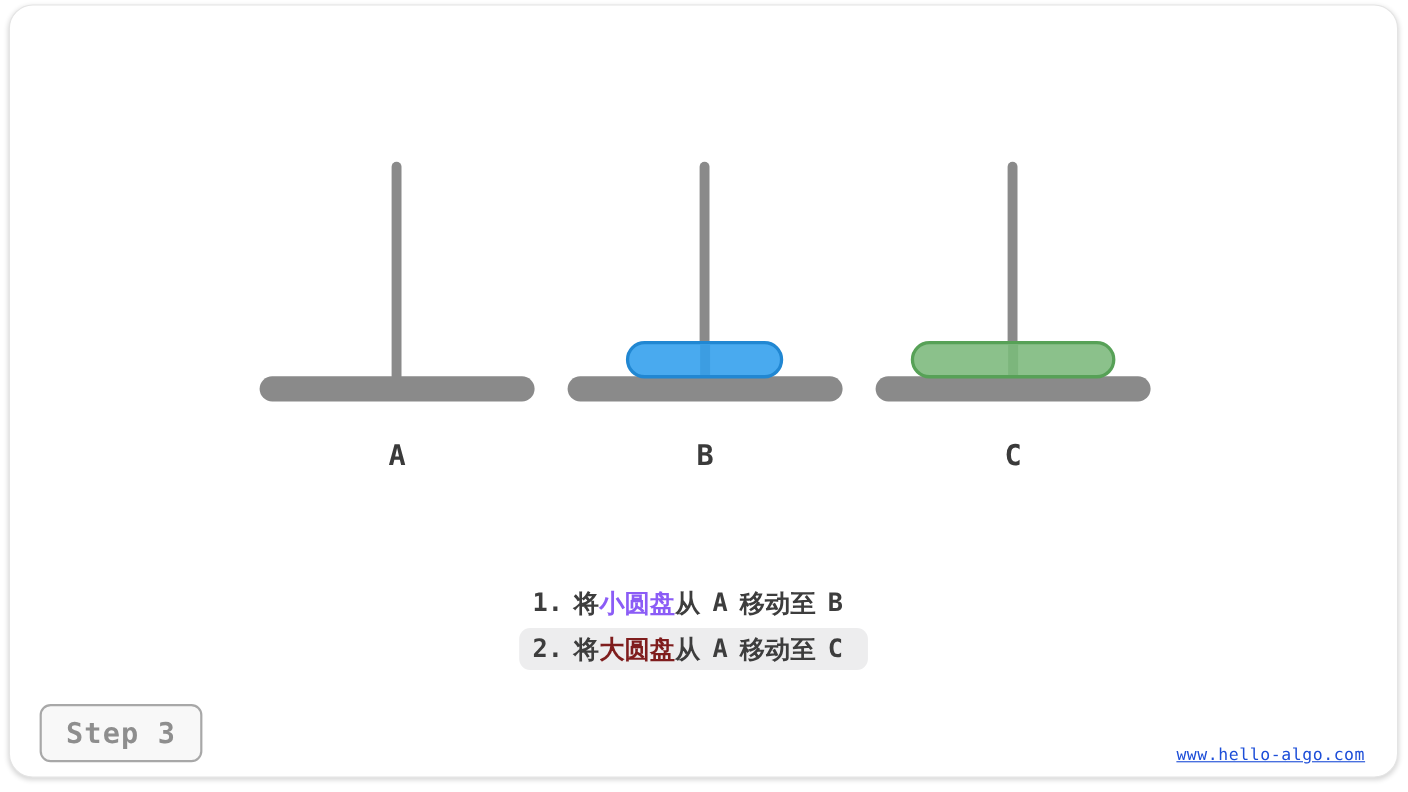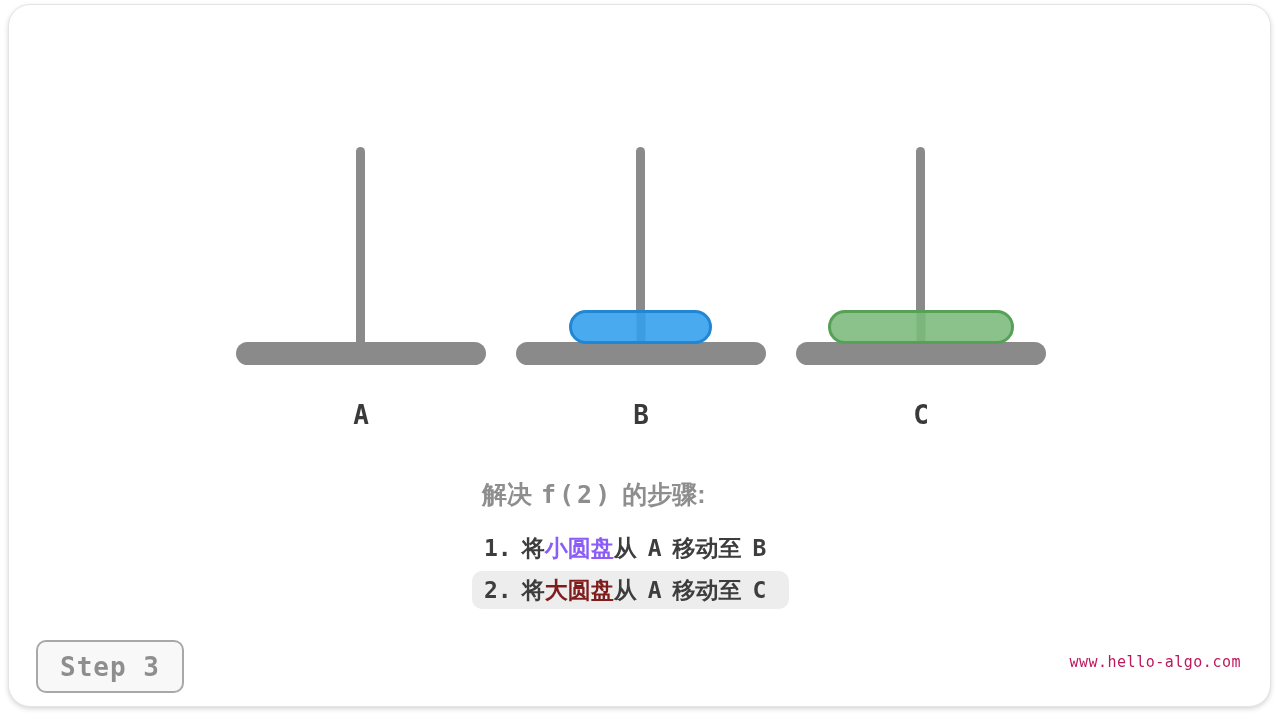--- a/index.html
+++ b/index.html
@@ -45,23 +45,23 @@
                    margin-right:10px; }
   .step-row .latin { font-family:"DejaVu Sans Mono",monospace; font-weight:bold;
                      margin:0 11px; }
 
   
   .step-badge { position:absolute; left:27px; top:635px; width:148px; height:53px;
                 background:#f8f8f8; border:2px solid #a8a8a8; border-radius:10px;
                 display:flex; align-items:center; justify-content:center;
                 font-family:"DejaVu Sans Mono",monospace; font-weight:bold;
                 font-size:26px; color:#8e8e8e; letter-spacing:1px; }
-  .watermark { position:absolute; right:29px; top:648px;
+  .watermark { position:absolute; right:29px; top:672px;
                font-family:"DejaVu Sans Mono",monospace; font-size:15px;
-               color:#be185d; letter-spacing:0.5px; }
+               color:#1d4ed8; letter-spacing:0.5px;text-decoration:underline; }
 </style>
 </head>
 <body>
 
 <div class="stage">
   <div class="card">
 
     <div class="pole pole-a"></div>
     <div class="base base-a"></div>
     <div class="peg-label peg-label-a">A</div>
@@ -74,25 +74,20 @@
     <div class="base base-c"></div>
     <div class="peg-label peg-label-c">C</div>
 
     <div class="disk disk-small" style="background:#49aaef;border:3px solid #2187d2">
       <div class="stripe" style="background:#3c9de2"></div>
     </div>
     <div class="disk disk-large" style="background:#8bc18b;border:3px solid #57a157">
       <div class="stripe" style="background:#7cb67c"></div>
     </div>
 
-    <div class="sol-title">
-      <span>解决</span>
-      <span class="code">f(2)</span>
-      <span>的步骤:</span>
-    </div>
 
     <div class="step-row row-1">
       <span class="num">1.</span>
       <span>将</span>
       <span style="color:#8b5cf6">小圆盘</span>
       <span>从</span>
       <span class="latin">A</span>
       <span>移动至</span>
       <span class="latin">B</span>
     </div>

